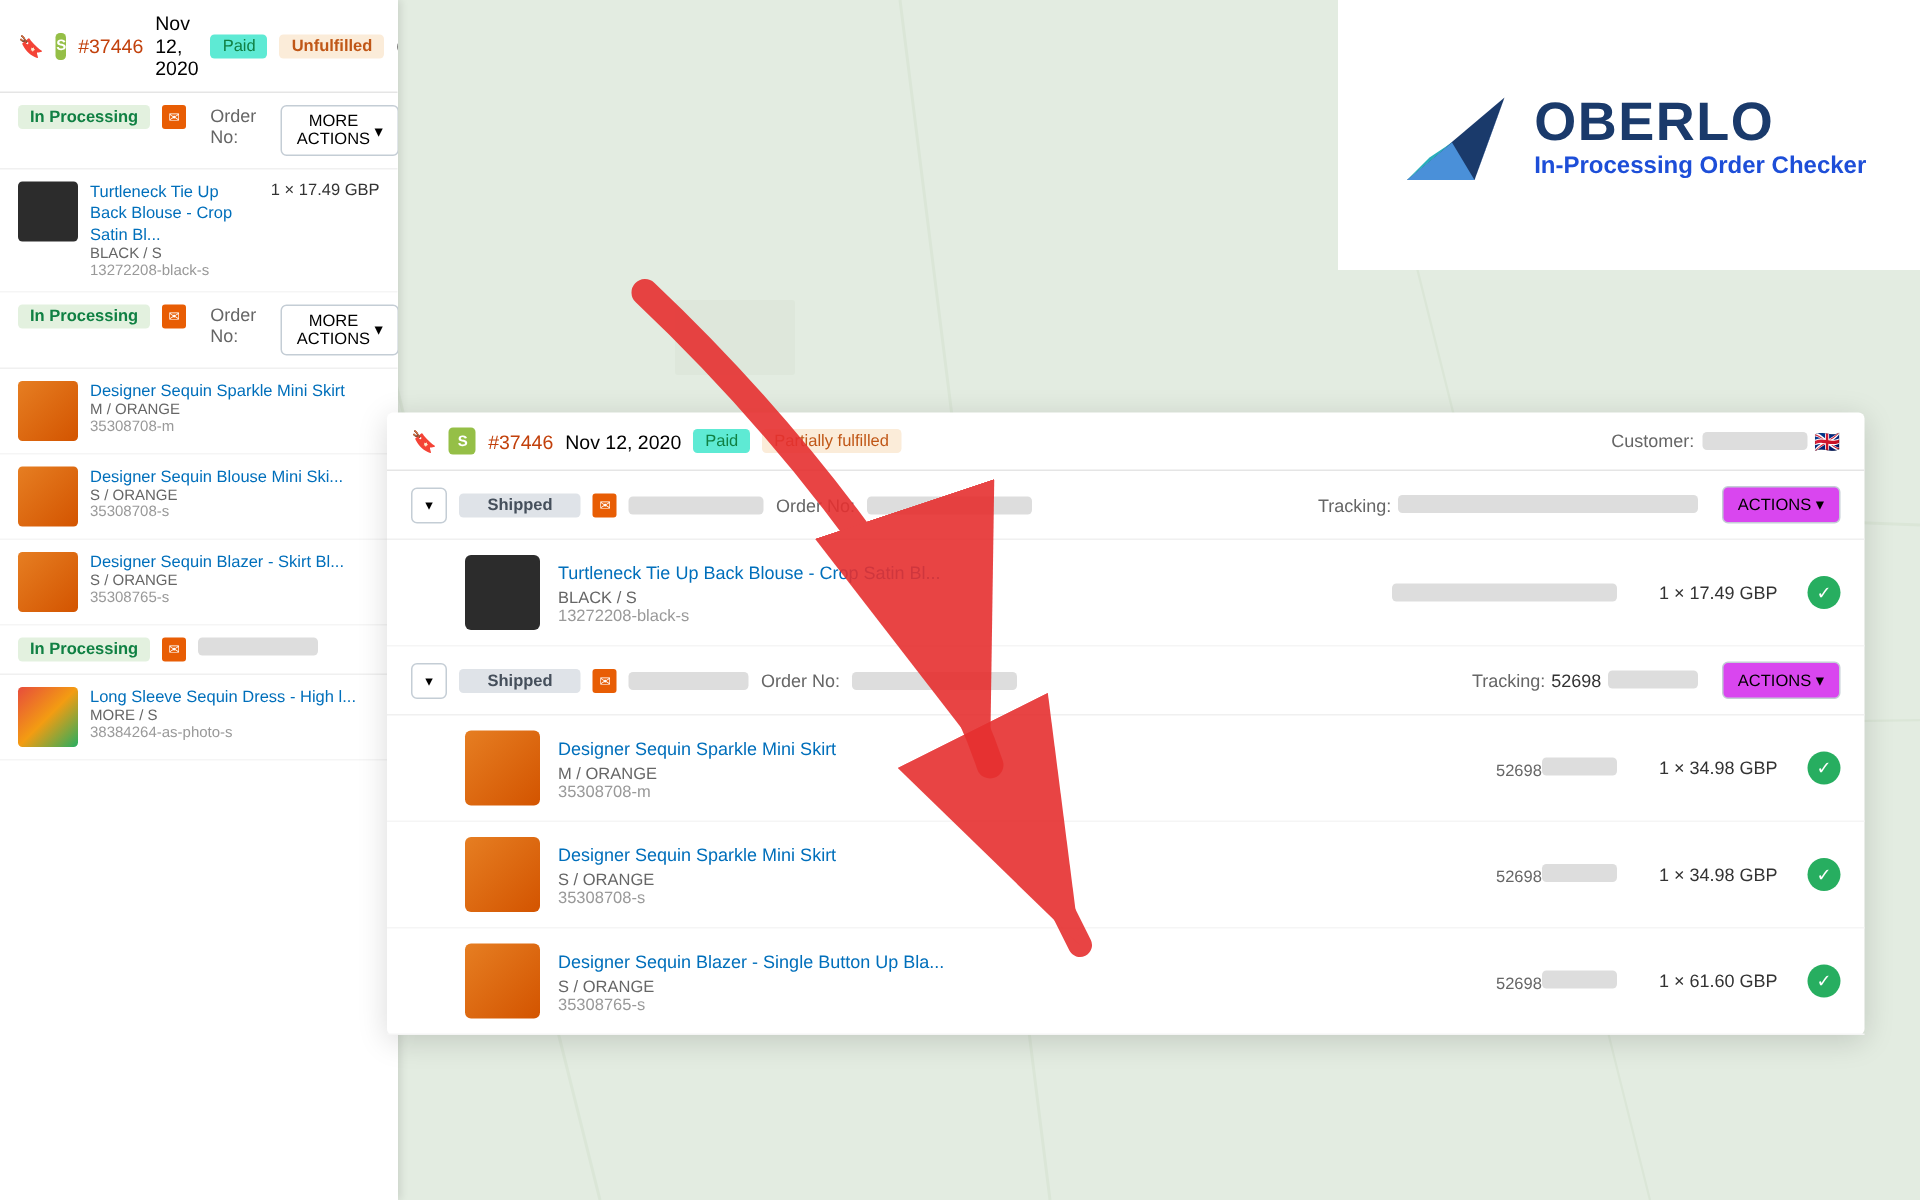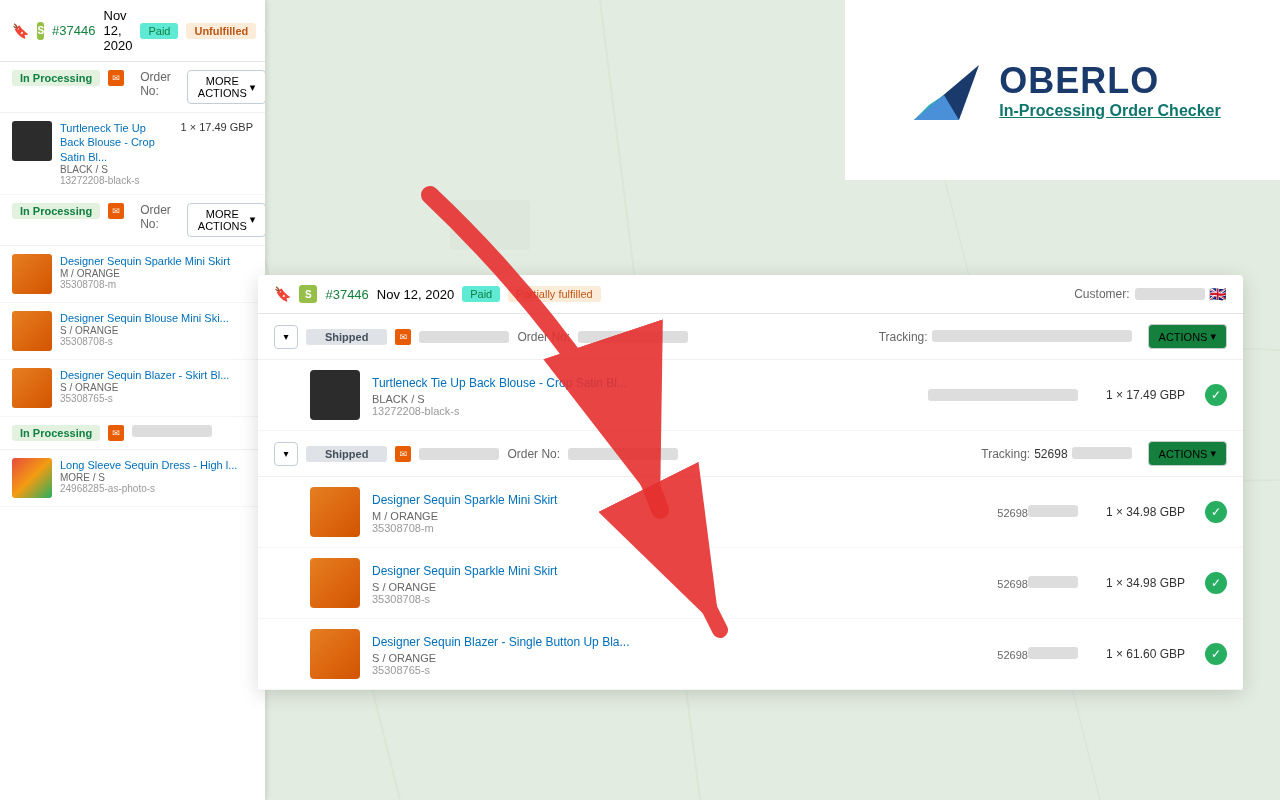--- a/index.html
+++ b/index.html
@@ -19,21 +19,21 @@
       box-shadow: 2px 0 5px rgba(0,0,0,0.1);
     }
 
     
     .order-top-bar {
       display: flex; align-items: center; padding: 8px 12px; border-bottom: 1px solid #e5e5e5;
       gap: 8px; font-size: 13px;
     }
     .bookmark-icon { color: #999; font-size: 14px; }
     .shopify-icon { width: 18px; height: 18px; background: #95bf47; border-radius: 3px; display: inline-flex; align-items: center; justify-content: center; color: white; font-size: 10px; font-weight: bold; }
-    .order-link { color: #15803d; text-decoration: none; font-weight: 500; }
+    .order-link { color: #c2410c; text-decoration: none; font-weight: 500; }
     .badge { padding: 2px 8px; border-radius: 3px; font-size: 11px; font-weight: 500; }
     .badge-paid { background: #5eead4; color: #108043; }
     .badge-unfulfilled { background: #fbecd9; color: #c05717; font-weight: bold; }
     .badge-partially { background: #fbecd9; color: #c05717; }
     .customer-section { margin-left: auto; display: flex; align-items: center; gap: 5px; color: #666; font-size: 12px; }
     .blurred { background: #ddd; border-radius: 3px; color: transparent; display: inline-block; height: 12px; }
     .flag { font-size: 14px; }
 
     
     .status-row {
@@ -73,50 +73,50 @@
     }
 
     
     .shipped-row {
       display: flex; align-items: center; padding: 10px 16px; border-bottom: 1px solid #f0f0f0;
       gap: 8px; font-size: 12px;
     }
     .chevron-btn { width: 24px; height: 24px; border: 1px solid #c4cdd5; border-radius: 4px; background: white; cursor: pointer; display: flex; align-items: center; justify-content: center; font-size: 10px; }
     .tracking-section { display: flex; align-items: flex-start; gap: 4px; margin-left: auto; }
     .tracking-label { color: #666; }
-    .btn-actions { background: #15803d; border: 1px solid #c4cdd5; border-radius: 4px; padding: 5px 10px; font-size: 11px; cursor: pointer; display: flex; align-items: center; gap: 3px; margin-left: 8px; }
+    .btn-actions { background: #d946ef; border: 1px solid #c4cdd5; border-radius: 4px; padding: 5px 10px; font-size: 11px; cursor: pointer; display: flex; align-items: center; gap: 3px; margin-left: 8px; }
 
     
     .overlay-product-row { display: flex; align-items: center; padding: 10px 16px 10px 52px; border-bottom: 1px solid #f5f5f5; gap: 12px; }
     .overlay-thumb { width: 50px; height: 50px; border-radius: 4px; flex-shrink: 0; overflow: hidden; }
     .overlay-thumb-black { background: #2c2c2c; }
     .overlay-thumb-orange { background: linear-gradient(135deg, #e67e22, #d35400); }
     .overlay-product-info { flex: 1; }
     .overlay-product-name { color: #006fbb; font-size: 12px; text-decoration: none; }
     .overlay-product-variant { color: #666; font-size: 11px; margin-top: 2px; }
     .overlay-product-sku { color: #999; font-size: 11px; }
     .overlay-quantity { font-size: 12px; color: #333; margin-left: 16px; white-space: nowrap; }
     .check-icon { width: 22px; height: 22px; border-radius: 50%; background: #27ae60; display: flex; align-items: center; justify-content: center; color: white; font-size: 12px; flex-shrink: 0; margin-left: 8px; }
 
     
     .oberlo-panel {
-      position: absolute; top: 0; right: 0; width: 435px; height: 180px;
+      position: absolute; top: 0; right: 0; width: 388px; height: 180px;
       background: white; z-index: 3;
       display: flex; align-items: center; justify-content: center; padding: 20px;
     }
 
     .oberlo-logo {
       display: flex; align-items: center; gap: 15px;
     }
     .oberlo-icon {
       width: 80px; height: 80px; position: relative;
     }
     .oberlo-text { display: flex; flex-direction: column; }
     .oberlo-name { font-size: 36px; font-weight: 800; color: #1a3a6b; letter-spacing: 1px; }
-    .oberlo-subtitle { font-size: 16px; color: #0f766e; font-weight: 600; white-space: nowrap; text-decoration: underline; }
+    .oberlo-subtitle { font-size: 16px; color: #1d4ed8; font-weight: 600; white-space: nowrap; }
 
     
     .arrows-overlay {
       position: absolute; top: 0; left: 0; width: 100%; height: 100%; z-index: 10; pointer-events: none;
     }
   </style>
 </head>
 <body>
 
 <div class="bg-map">
@@ -214,21 +214,21 @@
   <div class="status-row">
     <span class="status-badge-processing">In Processing</span>
     <span class="email-icon">✉</span>
     <span class="blurred" style="width:80px;"></span>
   </div>
   <div class="product-row">
     <div class="product-thumb product-thumb-multi"></div>
     <div class="product-info">
       <a class="product-name">Long Sleeve Sequin Dress - High l...</a>
       <div class="product-variant">MORE / S</div>
-      <div class="product-sku">24968285-as-photo-s</div>
+      <div class="product-sku">38384264-as-photo-s</div>
     </div>
   </div>
 </div>
 
 <div class="main-overlay">
 
   <div class="overlay-top-bar">
     <span class="bookmark-icon">🔖</span>
     <span class="shopify-icon">S</span>
     <a class="order-link">#37446</a>

